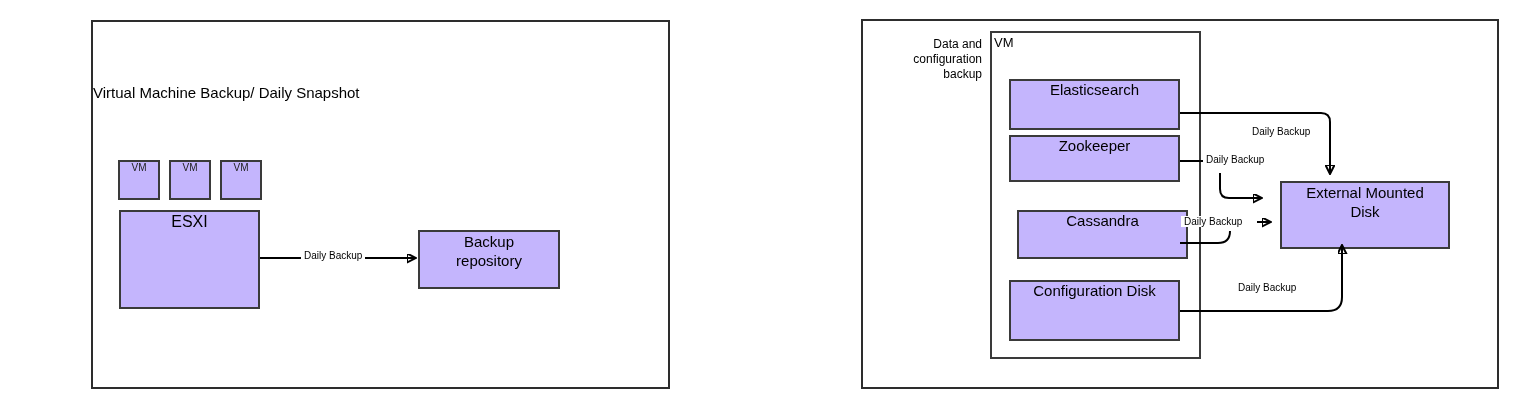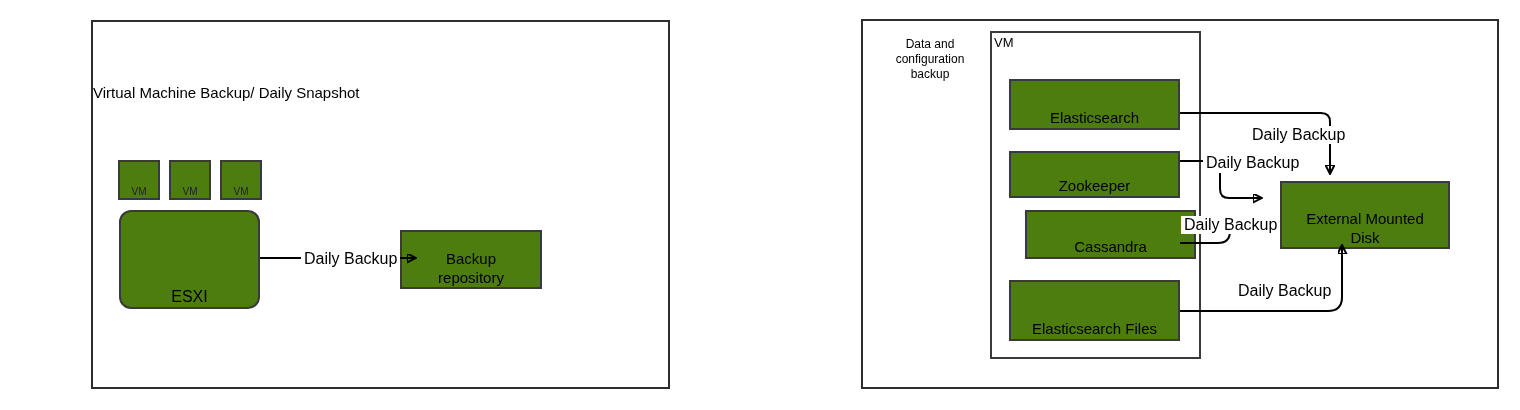--- a/index.html
+++ b/index.html
@@ -14,36 +14,36 @@
   * { box-sizing: border-box; }
 
   .panel {
     position: absolute;
     border: 2px solid #2d2d2d;
     background: #fff;
   }
   .box {
     position: absolute;
     border: 2px solid #3a3a3a;
-    background: #4d7c0f;
-    display: flex; align-items: flex-end; justify-content: center;
+    background: #c4b5fd;
+    display: flex; align-items: flex-start; justify-content: center;
     text-align: center;
     z-index: 1;
     line-height: 1.25;
   }
   .panel-title {
     position: absolute;
     font-size: 15px;
     white-space: nowrap;
     z-index: 1;
   }
   .side-title {
     position: absolute;
     font-size: 12px;
-    text-align: center;
+    text-align: right;
     line-height: 15px;
     z-index: 1;
   }
   .vm-small { font-size: 10px; color: #222; }
   .esxi-box { font-size: 16px; }
   .service-box { font-size: 15px; }
   .wrap-90  { width: 90px;  font-size: 15px; line-height: 19px; }
   .wrap-140 { width: 140px; font-size: 15px; line-height: 19px; }
   .container-box {
     position: absolute;
@@ -55,21 +55,21 @@
     font-size: 13px;
     padding: 0 0 0 2px;
     display: inline-block;
   }
   .overlay {
     position: absolute; left: 0; top: 0;
     z-index: 2;
   }
   .conn-label {
     position: absolute;
-    font-size: 16px;
+    font-size: 10px;
     background: #fff;
     padding: 0 3px;
     white-space: nowrap;
     z-index: 3;
   }
   svg path, svg line { stroke: #000; stroke-width: 2; fill: none; }
 </style>
 </head>
 <body>
 
@@ -80,25 +80,25 @@
   <div class="box vm-small" style="left:25px; top:138px; width:42px; height:40px;">
     <span>VM</span>
   </div>
   <div class="box vm-small" style="left:76px; top:138px; width:42px; height:40px;">
     <span>VM</span>
   </div>
   <div class="box vm-small" style="left:127px; top:138px; width:42px; height:40px;">
     <span>VM</span>
   </div>
 
-  <div class="box esxi-box" style="left:26px; top:188px; width:141px; height:99px;border-radius:12px;">
+  <div class="box esxi-box" style="left:26px; top:188px; width:141px; height:99px;">
     <span>ESXI</span>
   </div>
 
-  <div class="box" style="left:307px; top:208px; width:142px; height:59px;">
+  <div class="box" style="left:325px; top:208px; width:142px; height:59px;">
     <div class="wrap-90">Backup repository</div>
   </div>
 
   <svg class="overlay" width="575" height="365">
     <defs>
       <marker id="ahL" markerUnits="userSpaceOnUse" markerWidth="10" markerHeight="10" refX="8" refY="4.5" orient="auto">
         <path d="M0,0 L9,4.5 L0,9 Z" fill="#000" stroke="none"></path>
       </marker>
     </defs>
     <line x1="167" y1="236" x2="322" y2="236" marker-end="url(#ahL)"></line>
@@ -111,28 +111,28 @@
 
   <div class="side-title" style="left:15px; top:16px; width:104px;">Data and configuration backup</div>
 
   <div class="container-box" style="left:127px; top:10px; width:211px; height:328px;">
     <span class="container-label">VM</span>
   </div>
 
   <div class="box service-box" style="left:146px; top:58px; width:171px; height:51px;">
     <span>Elasticsearch</span>
   </div>
-  <div class="box service-box" style="left:146px; top:130px; width:171px; height:47px;">
+  <div class="box service-box" style="left:146px; top:114px; width:171px; height:47px;">
     <span>Zookeeper</span>
   </div>
-  <div class="box service-box" style="left:162px; top:189px; width:171px; height:49px;">
+  <div class="box service-box" style="left:154px; top:189px; width:171px; height:49px;">
     <span>Cassandra</span>
   </div>
   <div class="box service-box" style="left:146px; top:259px; width:171px; height:61px;">
-    <span>Elasticsearch Files</span>
+    <span>Configuration Disk</span>
   </div>
 
   <div class="box" style="left:417px; top:160px; width:170px; height:68px;">
     <div class="wrap-140">External Mounted Disk</div>
   </div>
 
   <svg class="overlay" width="634" height="366">
     <defs>
       <marker id="ahR" markerUnits="userSpaceOnUse" markerWidth="10" markerHeight="10" refX="8" refY="4.5" orient="auto">
         <path d="M0,0 L9,4.5 L0,9 Z" fill="#000" stroke="none"></path>

